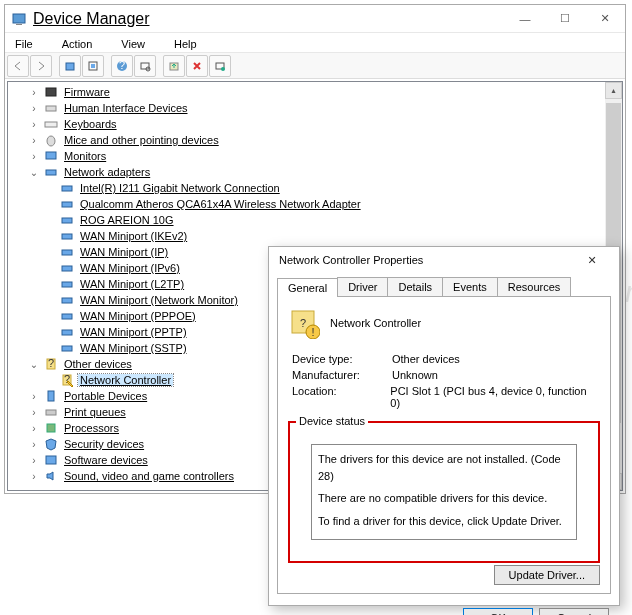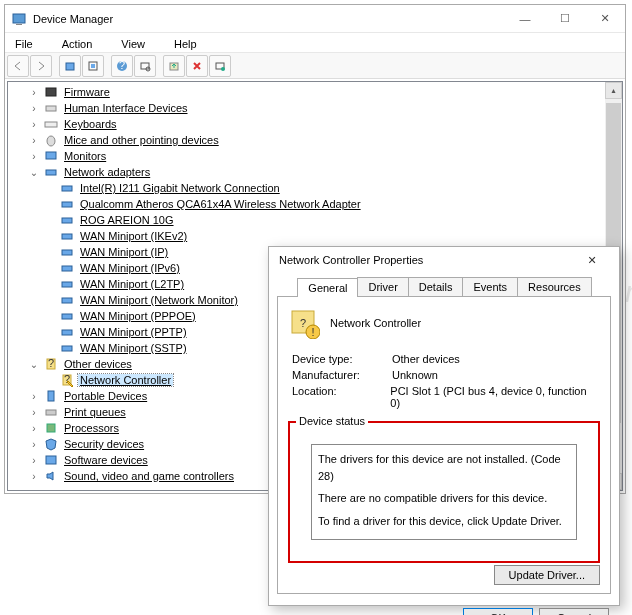--- a/index.html
+++ b/index.html
@@ -2,21 +2,21 @@
 <html><head>
 <meta charset="utf-8">
 <style>
 * { box-sizing: border-box; margin: 0; padding: 0; font-family: "Segoe UI", Tahoma, sans-serif; font-size: 11px; }
 body { background: #fff; width: 632px; height: 615px; position: relative; overflow: hidden; }
 
 .window { position: absolute; border: 1px solid #aaa; background: #fff; display: flex; flex-direction: column; }
 .main-window { left: 4px; top: 4px; width: 622px; height: 490px; }
 .titlebar { height: 28px; display: flex; align-items: center; padding: 0 0 0 6px; background: #fff; border-bottom: 1px solid #e8e8e8; }
 .titlebar .icon { width: 16px; height: 16px; margin-right: 6px; }
-.title { flex: 1; font-size: 11px; }
+.title { flex: 1; font-size: 16px; text-decoration: underline; }
 .win-btns { display: flex; }
 .win-btn { width: 40px; height: 26px; display: flex; align-items: center; justify-content: center; color: #555; }
 
 .menubar { height: 20px; display: flex; align-items: flex-end; padding: 0 4px; gap: 17px; font-size: 12px; border-bottom: 1px solid #e8e8e8; }
 .menubar span { padding: 2px 6px; }
 
 .toolbar { height: 26px; display: flex; align-items: center; padding: 0 2px; gap: 1px; border-bottom: 1px solid #ddd; background: #f8f8f8; }
 .tbtn { width: 22px; height: 22px; border: 1px solid #ccc; border-radius: 2px; display: flex; align-items: center; justify-content: center; background: #fafafa; }
 .tsep { width: 5px; }
 
@@ -31,21 +31,21 @@
 .lvl2 { padding-left: 34px; }
 
 .scrollbar { position: absolute; right: 0; top: 0; bottom: 0; width: 17px; background: #f0f0f0; display: flex; flex-direction: column; }
 .sbtn { height: 17px; background: #e8e8e8; border: 1px solid #ccc; display: flex; align-items: center; justify-content: center; font-size: 8px; color: #555; }
 .strack { flex: 1; position: relative; }
 .sthumb { position: absolute; left: 1px; right: 1px; background: #cdcdcd; }
 
 .dialog { left: 268px; top: 246px; width: 352px; height: 360px; box-shadow: 4px 4px 12px rgba(0,0,0,0.25); z-index: 100; }
 .dlg-title { height: 30px; display: flex; align-items: center; padding: 0 10px; font-size: 12px; }
 .dlg-close { width: 34px; height: 26px; display: flex; align-items: center; justify-content: center; color: #333; }
-.tabs { display: flex; padding: 0 8px; margin-top: 4px; justify-content: center; }
+.tabs { display: flex; padding: 0 8px; margin-top: 4px; }
 .tab { padding: 3px 10px; border: 1px solid #aaa; border-bottom: none; background: #f4f4f4; margin-right: -1px; font-size: 11px; }
 .tab.active { background: #fff; position: relative; top: 1px; }
 .tab-body { flex: 1; margin: 0 8px 8px 8px; border: 1px solid #aaa; padding: 10px 10px 8px 10px; display: flex; flex-direction: column; }
 .dev-header { display: flex; align-items: center; gap: 10px; margin-bottom: 12px; }
 .dev-icon { width: 32px; height: 32px; position: relative; }
 .kv { display: flex; margin: 2px 4px; }
 .kv .k { width: 100px; }
 .fieldset { border: 1px solid #aaa; margin-top: 10px; padding: 21px; position: relative; }
 .fieldset.hl { border: 2px solid #d40000; }
 .legend { position: absolute; top: -8px; left: 6px; background: #fff; padding: 0 3px; font-size: 11px; }

